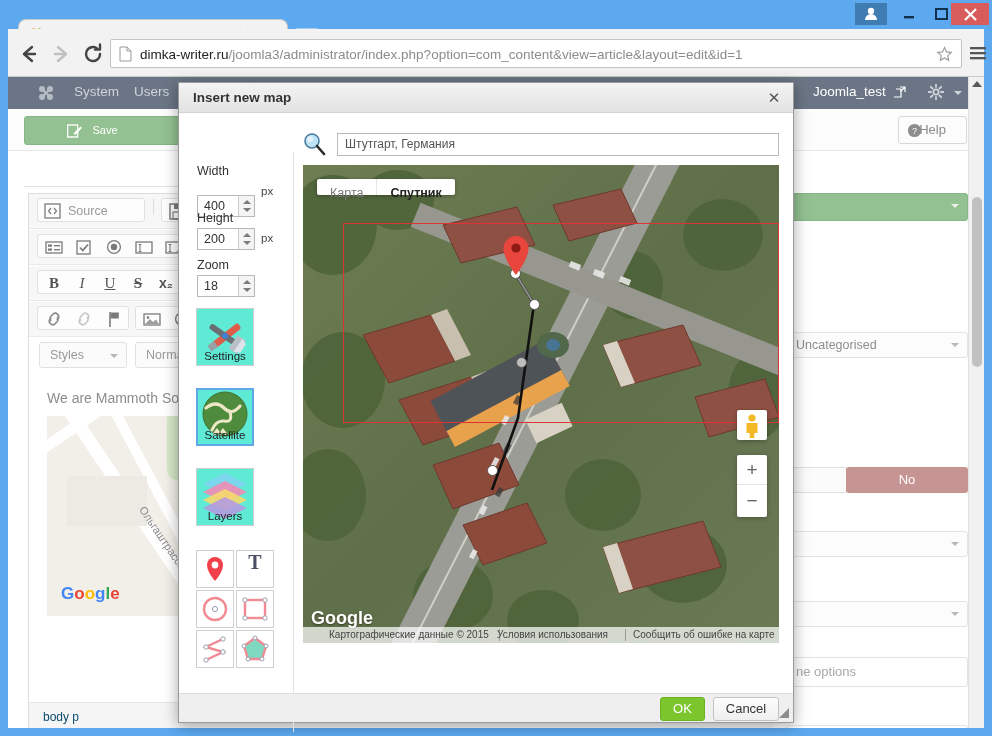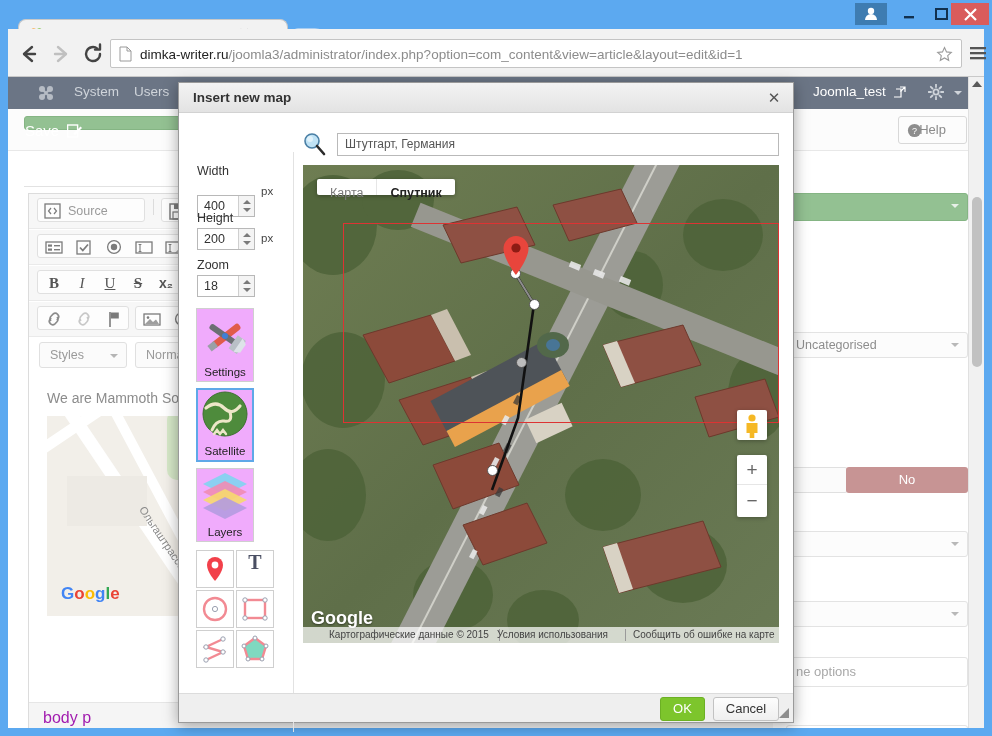--- a/index.html
+++ b/index.html
@@ -54,23 +54,23 @@
   .jmenu { position:absolute; top:7px; color:#cfd4da; font-size:13.5px; cursor:pointer; }
   #jm-system { left:66px; } #jm-users { left:126px; } #jm-menus { left:170px; }
   #joomla-sitename { position:absolute; left:805px; top:7px; font-size:13.5px; color:#fff; }
   #joomla-sitelink-icon { position:absolute; left:886px; top:9px; width:12px; height:12px; }
   #joomla-gear { position:absolute; left:920px; top:7px; width:16px; height:16px; cursor:pointer; }
   #joomla-caret { position:absolute; left:946px; top:14px; width:0;height:0;
        border-left:4px solid transparent;border-right:4px solid transparent;border-top:4px solid #cfd4da; }
 
   #subhead { position:absolute; left:0; top:32px; width:960px; height:42px; background:#fcfcfc;
        border-bottom:1px solid #e8e8e8; }
-  #save-button { position:absolute; left:16px; top:7px; width:162px; height:14px;
+  #save-button { position:absolute; left:16px; top:7px; width:162px; height:29px;
        background:#93C192; border:1px solid #85b584; border-radius:3px; color:#fff;
-       font-size:15px; text-align:left; line-height:27px; cursor:pointer; }
+       font-size:11px; text-align:center; line-height:27px; cursor:pointer; }
   #save-icon { position:absolute; left:42px; top:6px; width:15px; height:15px; }
   #help-button { position:absolute; left:890px; top:7px; width:69px; height:28px;
        background:#fcfcfc; border:1px solid #d8d8d8; border-radius:3px; color:#8a8a8a;
        font-size:13px; line-height:26px; text-align:center; cursor:pointer; }
   #help-icon { position:absolute; left:8px; top:6px; width:15px; height:15px; }
 
   #content-area { position:absolute; left:0; top:74px; width:960px; height:577px; background:#fff; }
   #tabs-bar { position:absolute; left:16px; top:4px; width:760px; height:32px;
      border-bottom:1px solid #e2e2e2; }
   #tab-edit { position:absolute; left:248px; top:0; width:108px; height:31px;
@@ -96,21 +96,21 @@
   #mini-map { position:absolute; left:18px; top:40px; width:400px; height:200px;
       background:#F2EFE9; overflow:hidden; }
   #mini-map .street { position:absolute; background:#fff; }
   #mini-map-label { position:absolute; left:100px; top:88px; font-size:11px; color:#8a8a8a;
       transform:rotate(56deg); transform-origin:left top; white-space:nowrap; }
   #mini-map-google { position:absolute; left:14px; top:168px; font-size:17px; font-weight:bold; }
   #mini-map-transit { position:absolute; left:240px; top:40px; width:18px; height:16px;
       background:#5DBCE8; border-radius:3px; }
   #ck-statusbar { position:absolute; left:0; top:508px; width:744px; height:30px;
       background:#f5f5f5; border-top:1px solid #e6e6e6; }
-  #ck-path { position:absolute; left:14px; top:0; line-height:29px; font-size:16px; color:#a21caf;text-align:center; }
+  #ck-path { position:absolute; left:14px; top:0; line-height:29px; font-size:12px; color:#0c4a6e;text-align:center; }
 
   #btn-row { position:absolute; left:20px; top:590px; height:30px; }
 
   
   #right-col { position:absolute; left:778px; top:42px; width:182px; }
   .rsel { position:absolute; height:26px; border:1px solid #e3e3e3; border-radius:3px;
       background:#fcfcfc; cursor:pointer; }
   .rsel .t { position:absolute; left:9px; top:0; line-height:24px; font-size:12.5px; color:#8d8d8d;
       white-space:nowrap; overflow:hidden; }
   .rsel .c { position:absolute; right:8px; top:10px; width:0;height:0;
@@ -156,22 +156,22 @@
       border:1px solid #b8b8b8; background:#fff; }
   .spinbox .v { position:absolute; left:6px; top:0; line-height:20px; font-size:12.5px; color:#333; }
   .spinbox .arrows { position:absolute; right:0; top:0; width:16px; height:20px;
       border-left:1px solid #cfcfcf; background:#f4f4f4; cursor:pointer; }
   .spinbox .arrows .up, .spinbox .arrows .dn { position:absolute; left:4px; width:0; height:0;
       border-left:4px solid transparent; border-right:4px solid transparent; }
   .spinbox .arrows .up { top:4px; border-bottom:4px solid #7a7a7a; }
   .spinbox .arrows .dn { top:12px; border-top:4px solid #7a7a7a; }
   .px-unit { position:absolute; font-size:11.5px; color:#444; }
 
-  .tool-big { position:absolute; left:17px; width:58px; height:74px;
-      border:1px solid #cfcfcf; background:#f0abfc; cursor:pointer; }
+  .tool-big { position:absolute; left:17px; width:58px; height:58px;
+      border:1px solid #cfcfcf; background:#5eead4; cursor:pointer; }
   .tool-big.active { border:2px solid #5fa8e8; }
   .tool-big .cap { position:absolute; left:0; bottom:3px; width:100%; text-align:center;
       font-size:11.5px; color:#222; }
   .tool-sm { position:absolute; width:38px; height:38px; border:1px solid #cfcfcf;
       background:#fff; cursor:pointer; }
 
   #map-panel { position:absolute; left:116px; top:0; width:498px; height:580px; background:#fff; }
   #search-icon { position:absolute; left:6px; top:18px; width:26px; height:26px; cursor:pointer; }
   #search-input { position:absolute; left:42px; top:20px; width:442px; height:23px;
       border:1px solid #b9b9b9; background:#fff; }

